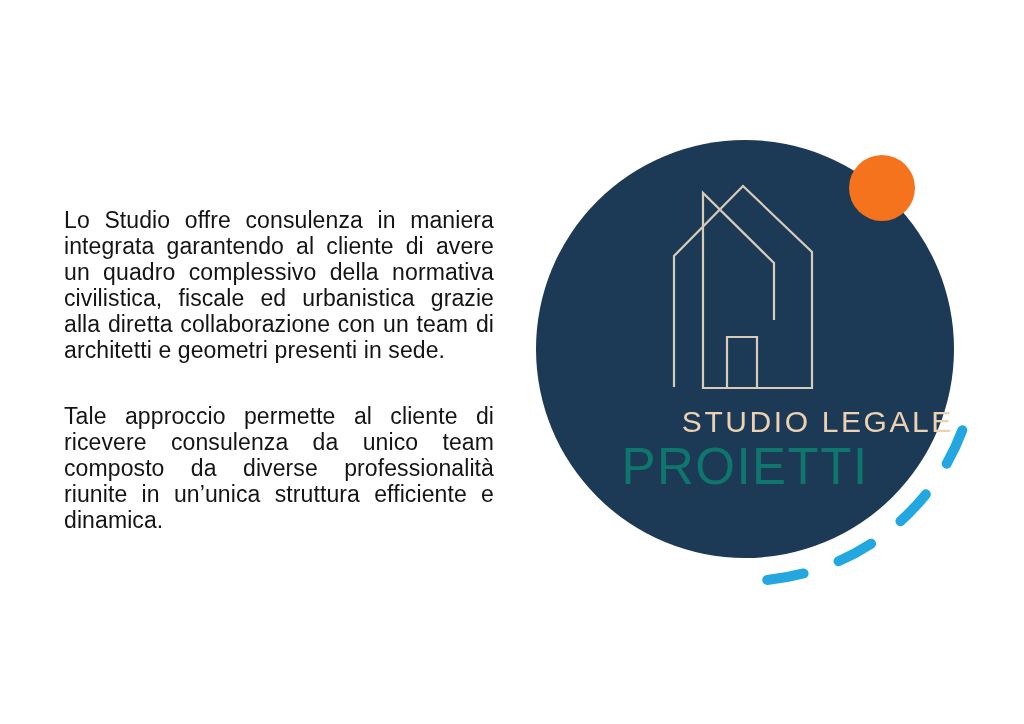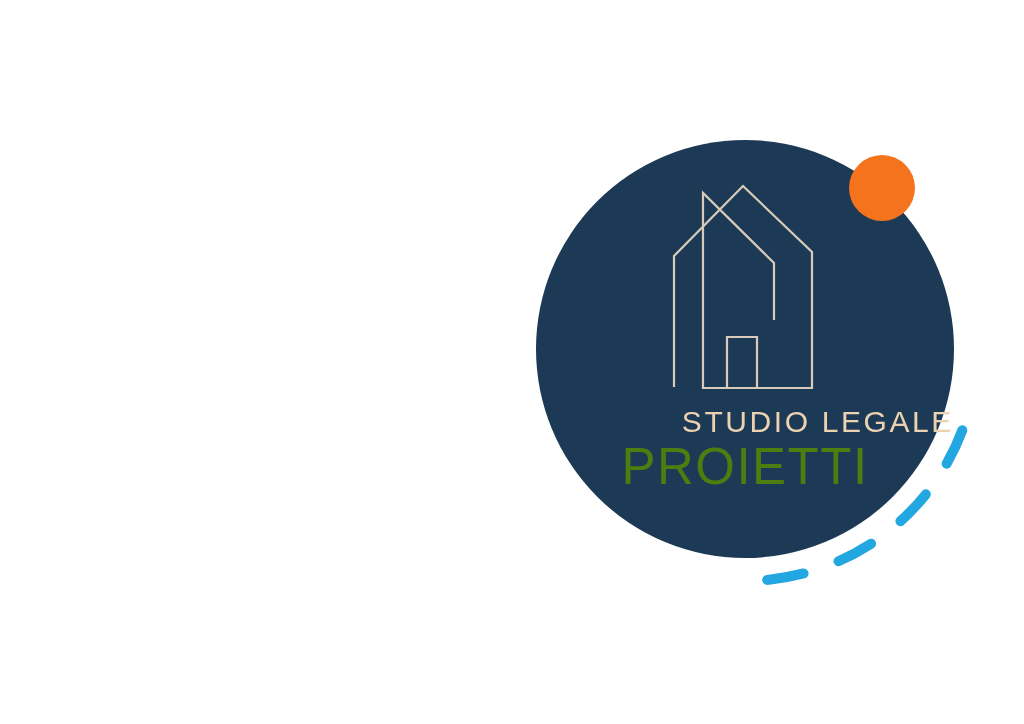--- a/index.html
+++ b/index.html
@@ -56,30 +56,32 @@
     }
     .logo-line2 {
       position: absolute;
       left: 536px;
       top: 437px;
       width: 418px;
       text-align: center;
       font-size: 51px;
       font-weight: 300;
       letter-spacing: 1.5px;
-      color: #4d7c0f;
+      color: #0f766e;
       white-space: nowrap;
     }
   </style>
 </head>
 <body>
 
 <div class="slide">
 
   <div class="text-col">
+    <p>Lo Studio offre consulenza in maniera integrata garantendo al cliente di avere un quadro complessivo della normativa civilistica, fiscale ed urbanistica grazie alla diretta collaborazione con un team di architetti e geometri presenti in sede.</p>
+    <p>Tale approccio permette al cliente di ricevere consulenza da unico team composto da diverse professionalità riunite in un’unica struttura efficiente e dinamica.</p>
   </div>
 
   <svg class="logo-svg" viewBox="0 0 1024 724" xmlns="http://www.w3.org/2000/svg">
 
     <circle cx="745" cy="349" r="209" fill="#1C3A55"></circle>
 
     <circle cx="882" cy="188" r="33" fill="#F6731E"></circle>
 
     <path d="M 962.3 430.3 A 232 232 0 0 1 767.2 579.9" fill="none" stroke-width="10" stroke-linecap="round" stroke-dasharray="37 37" stroke="#23A7E0"></path>
 

